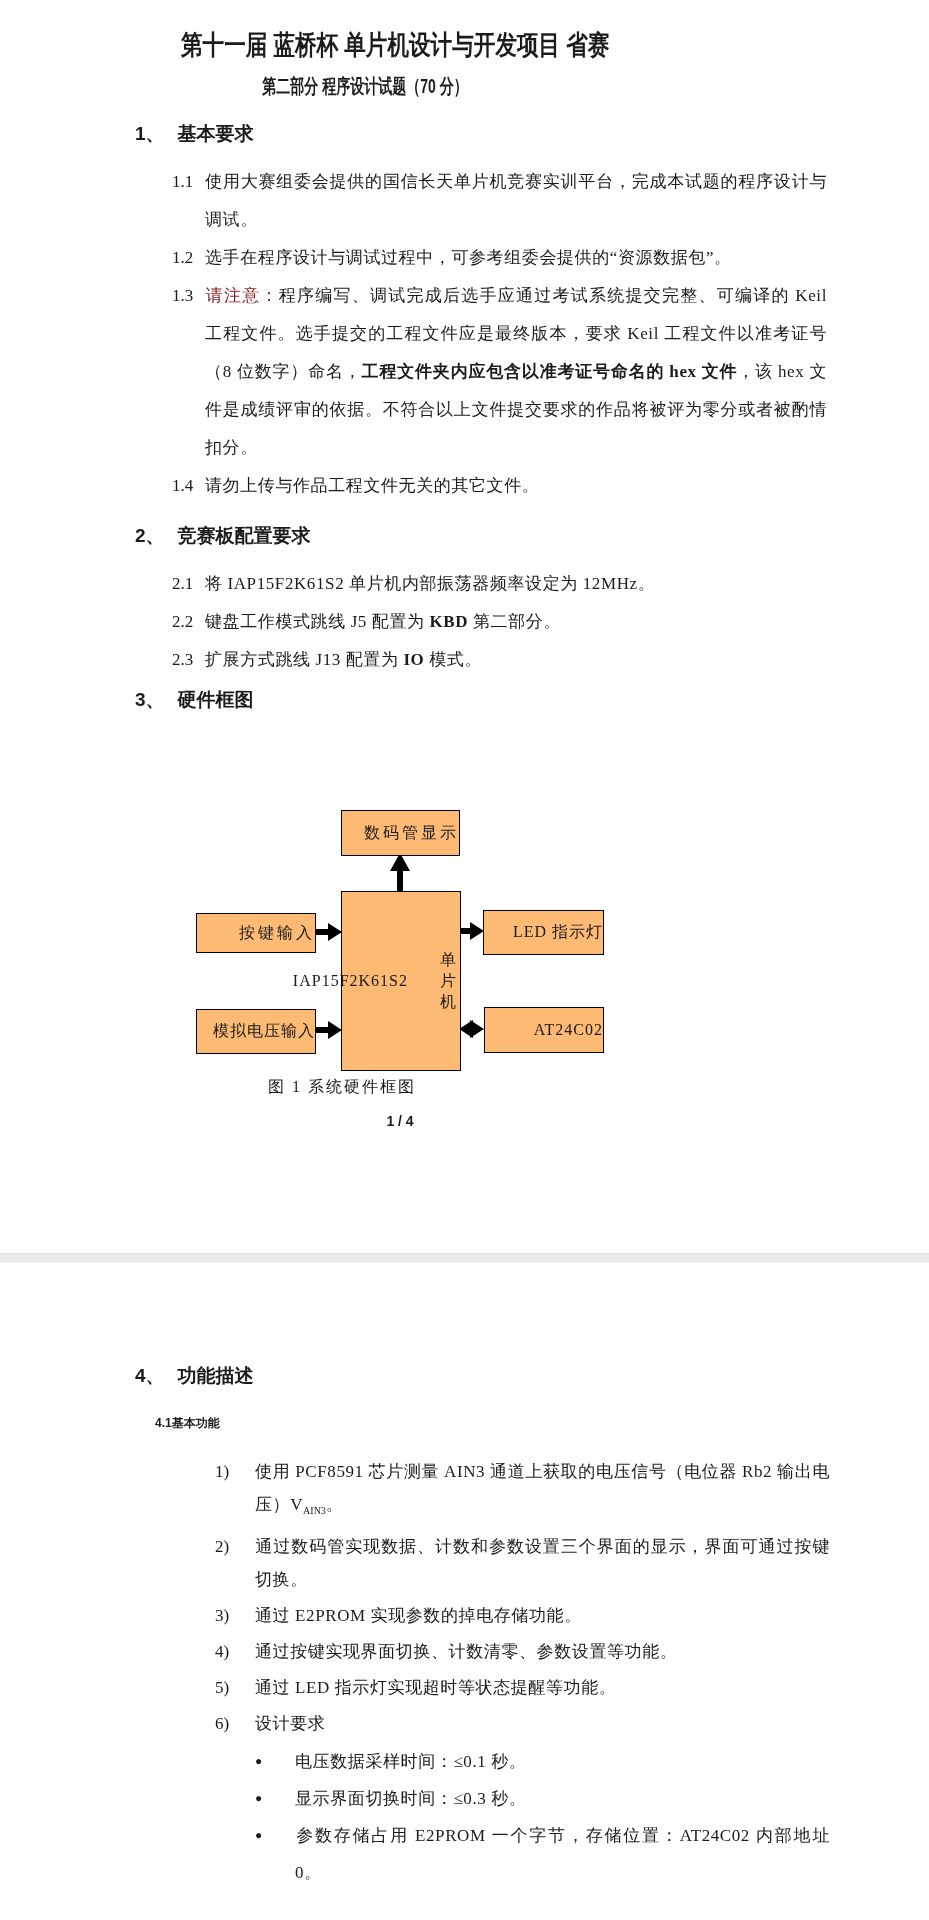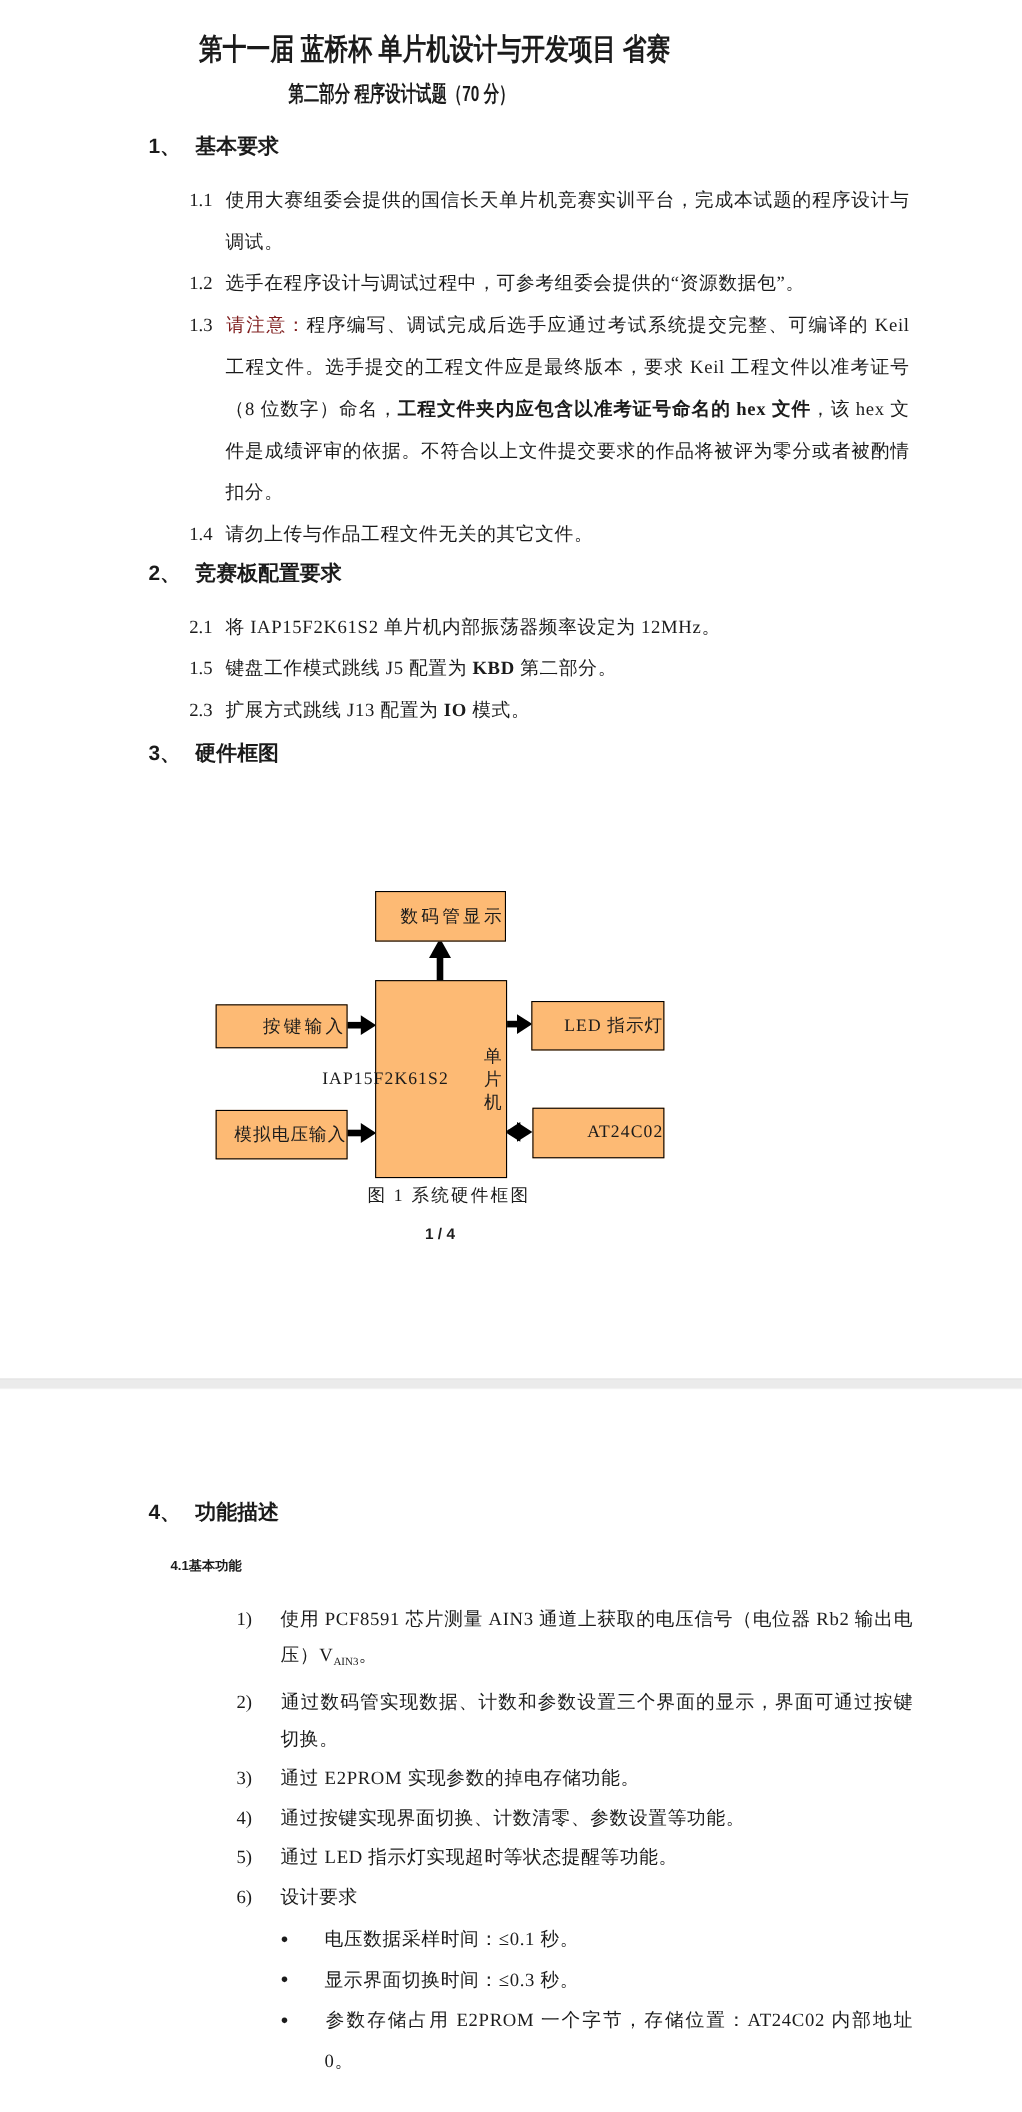--- a/index.html
+++ b/index.html
@@ -45,43 +45,43 @@
   sub{font-size:10px;vertical-align:-4px;letter-spacing:0;}
 
   
   #diagram{position:absolute;left:0;top:778px;width:929px;height:345px;font-size:16px;}
   .dbox{position:absolute;border:1.5px solid #000;background:#fdba74;
         display:flex;align-items:center;justify-content:flex-end;letter-spacing:3px;}
   .dbox.latin{letter-spacing:1px;}
   #box-mcu{gap:32px;letter-spacing:1px;}
   #box-mcu .cjk{letter-spacing:4px;}
   #diagram svg{position:absolute;left:0;top:0;}
-  .fig-caption{position:absolute;left:288px;top:272px;width:240px;text-align:center;
+  .fig-caption{position:absolute;left:268px;top:272px;width:240px;text-align:left;
                font-size:16px;letter-spacing:2px;}
   .fig-pagenum{position:absolute;left:280px;top:308px;width:240px;text-align:center;
                font-family:"Liberation Sans","DejaVu Sans",sans-serif;font-weight:bold;font-size:14px;}
 </style>
 </head>
 <body>
 
 <div class="page" id="page1">
   <div class="doc-title">第十一届 蓝桥杯 单片机设计与开发项目 省赛</div>
   <div class="doc-subtitle">第二部分 程序设计试题（70 分）</div>
 
   <div class="h1"><span class="hnum">1、</span><span>基本要求</span></div>
 
   <p class="item first"><span class="inum">1.1</span><span>使用大赛组委会提供的国信长天单片机竞赛实训平台，完成本试题的程序设计与调试。</span></p>
   <p class="item"><span class="inum">1.2</span><span>选手在程序设计与调试过程中，可参考组委会提供的“资源数据包”。</span></p>
   <p class="item"><span class="inum">1.3</span><span class="red">请注意：</span><span>程序编写、调试完成后选手应通过考试系统提交完整、可编译的 Keil 工程文件。选手提交的工程文件应是最终版本，要求 Keil 工程文件以准考证号（8 位数字）命名，</span><b>工程文件夹内应包含以准考证号命名的 hex 文件</b><span>，该 hex 文件是成绩评审的依据。不符合以上文件提交要求的作品将被评为零分或者被酌情扣分。</span></p>
   <p class="item"><span class="inum">1.4</span><span>请勿上传与作品工程文件无关的其它文件。</span></p>
 
-  <div class="h1" style="margin-top:0"><span class="hnum">2、</span><span>竞赛板配置要求</span></div>
+  <div class="h1" style="margin-top:14px"><span class="hnum">2、</span><span>竞赛板配置要求</span></div>
 
   <p class="item first"><span class="inum">2.1</span><span>将 IAP15F2K61S2 单片机内部振荡器频率设定为 12MHz。</span></p>
-  <p class="item"><span class="inum">1.5</span><span>键盘工作模式跳线 J5 配置为 </span><b>KBD</b><span> 第二部分。</span></p>
+  <p class="item"><span class="inum">2.2</span><span>键盘工作模式跳线 J5 配置为 </span><b>KBD</b><span> 第二部分。</span></p>
   <p class="item"><span class="inum">2.3</span><span>扩展方式跳线 J13 配置为 </span><b>IO</b><span> 模式。</span></p>
 
   <div class="h1" style="margin-top:4px"><span class="hnum">3、</span><span>硬件框图</span></div>
 
   <div id="diagram">
     <svg width="929" height="345" viewBox="0 0 929 345">
 
       <rect x="397" y="63" width="6" height="24" fill="#000"></rect>
       <polygon points="390,66 410,66 400,48" fill="#000"></polygon>
 

